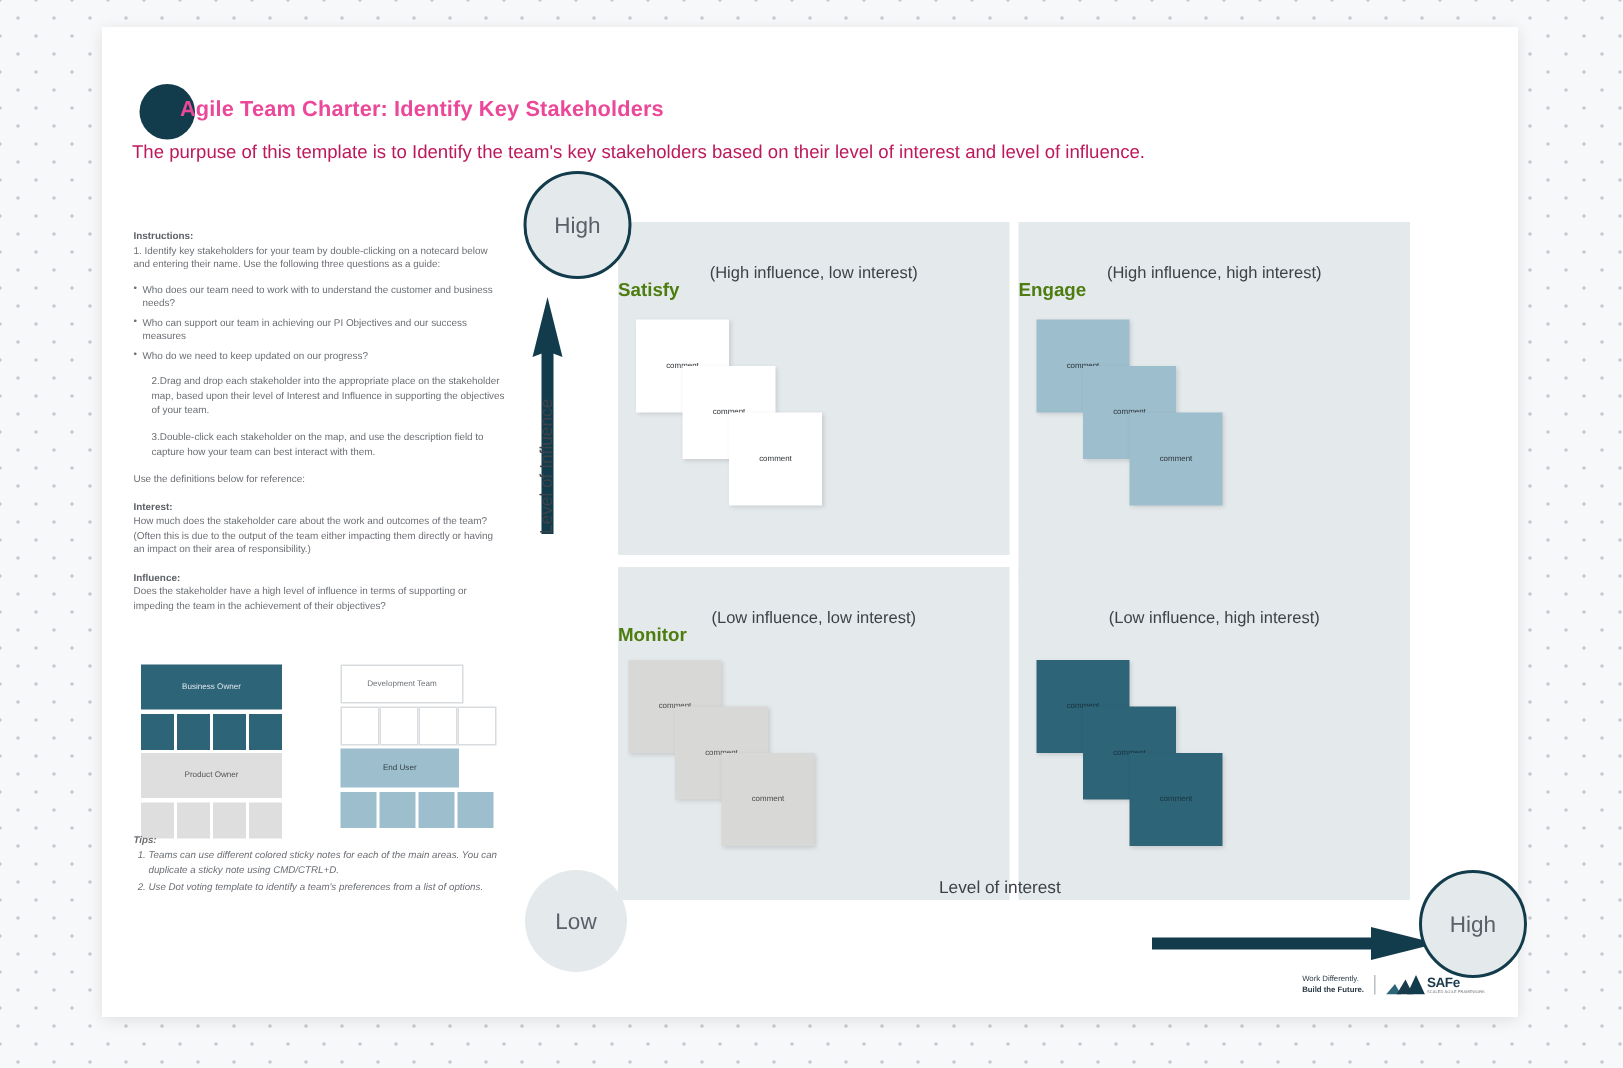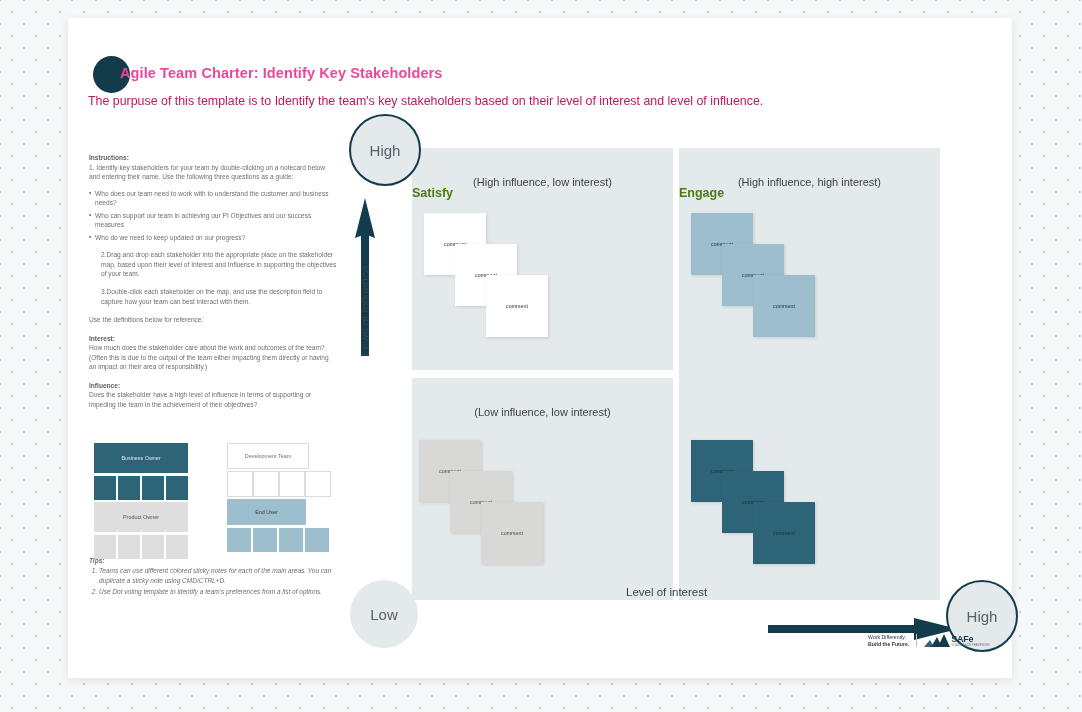--- a/index.html
+++ b/index.html
@@ -104,21 +104,21 @@
     position:absolute;
     font-size:11.5px;color:#3d4248;
     transform:rotate(-90deg);transform-origin:left top;
     white-space:nowrap;
   }
   .axis-x-label{
     position:absolute;font-size:11.5px;color:#3d4248;white-space:nowrap;
   }
   .axis-bar{position:absolute;background:#123c4c;}
   
-  .logo{position:absolute;right:22px;bottom:30px;display:flex;align-items:center;gap:7px;}
+  .logo{position:absolute;right:22px;bottom:14px;display:flex;align-items:center;gap:7px;}
   .logo-tag{font-size:5.2px;line-height:1.35;color:#2b3a45;text-align:left;}
   .logo-tag b{display:block;}
   .logo-div{width:1px;height:13px;background:#b9bfc4;}
   .logo-safe{display:flex;align-items:flex-end;gap:1px;}
   .logo-word{font-size:9px;font-weight:bold;color:#1b3a4b;letter-spacing:-.3px;}
   .logo-sub{font-size:2.6px;color:#6b7279;letter-spacing:.1px;}
 </style>
 </head>
 <body>
 
@@ -197,27 +197,29 @@
 
   <div class="quad" style="left:611px;top:130px;width:261px;height:240px;">
     <div class="quad-title">Engage</div>
     <div class="quad-sub">(High influence, high interest)</div>
     <div class="note blue" style="left:12px;top:65px;">comment</div>
     <div class="note blue" style="left:43px;top:96px;">comment</div>
     <div class="note blue" style="left:74px;top:127px;">comment</div>
   </div>
 
   <div class="quad" style="left:344px;top:360px;width:261px;height:222px;">
+    <div class="quad-title">Monitor</div>
     <div class="quad-sub">(Low influence, low interest)</div>
     <div class="note grey" style="left:7px;top:62px;">comment</div>
     <div class="note grey" style="left:38px;top:93px;">comment</div>
     <div class="note grey" style="left:69px;top:124px;">comment</div>
   </div>
 
   <div class="quad" style="left:611px;top:360px;width:261px;height:222px;">
+    <div class="quad-sub">(Low influence, high interest)</div>
     <div class="note dark" style="left:12px;top:62px;">comment</div>
     <div class="note dark" style="left:43px;top:93px;">comment</div>
     <div class="note dark" style="left:74px;top:124px;">comment</div>
   </div>
 
   <svg class="axis-bar" style="left:285px;top:180px;width:24px;height:158px;background:none;" viewBox="0 0 24 158">
     <polygon points="12,0 22,40 14,37 14,158 10,158 10,37 2,40" fill="#123c4c"></polygon>
     <rect x="8" y="36" width="8" height="122" fill="#123c4c"></rect>
   </svg>
   <div class="axis-y-label" style="left:291px;top:338px;">Level of Influence</div>

